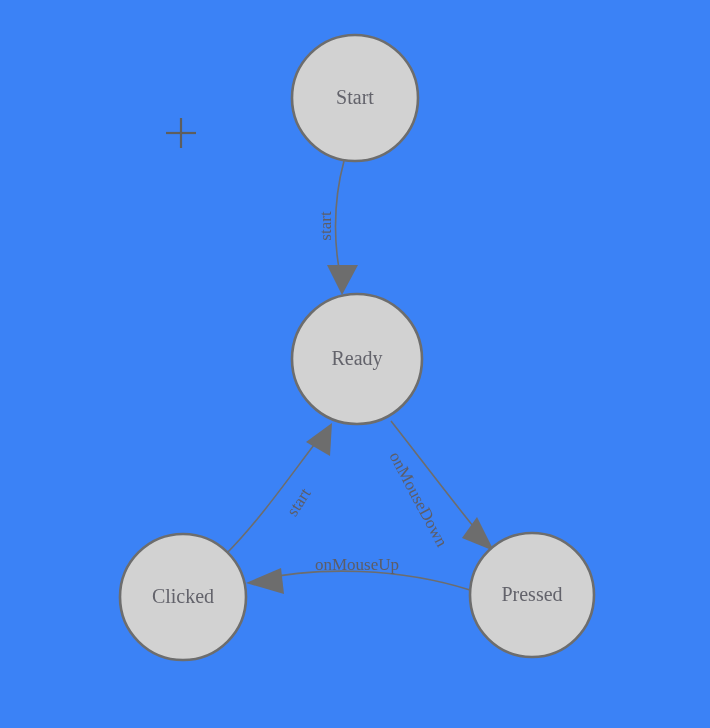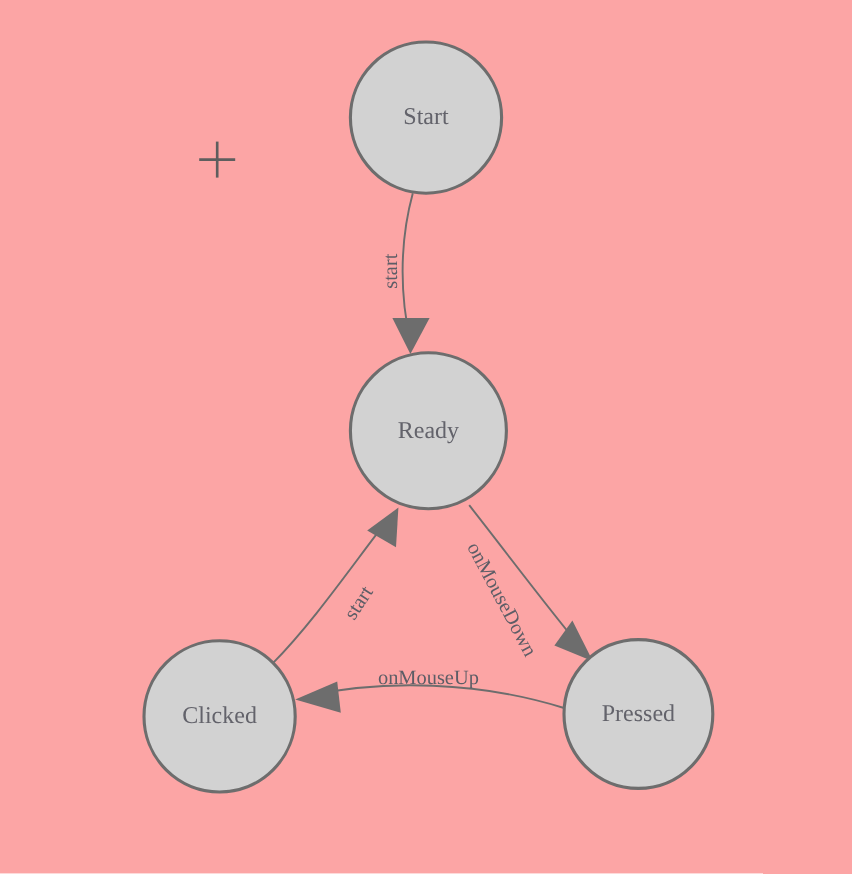--- a/index.html
+++ b/index.html
@@ -10,21 +10,21 @@
   body {
     width: 710px;
     height: 728px;
     overflow: hidden;
     font-family: "Liberation Serif", "DejaVu Serif", serif;
   }
   #canvas-wrap {
     position: relative;
     width: 710px;
     height: 728px;
-    background: #fca5a5;
+    background: #3b82f6;
   }
   #diagram-svg {
     position: absolute;
     left: 0;
     top: 0;
     width: 710px;
     height: 728px;
     display: block;
   }
   .node-circle {

